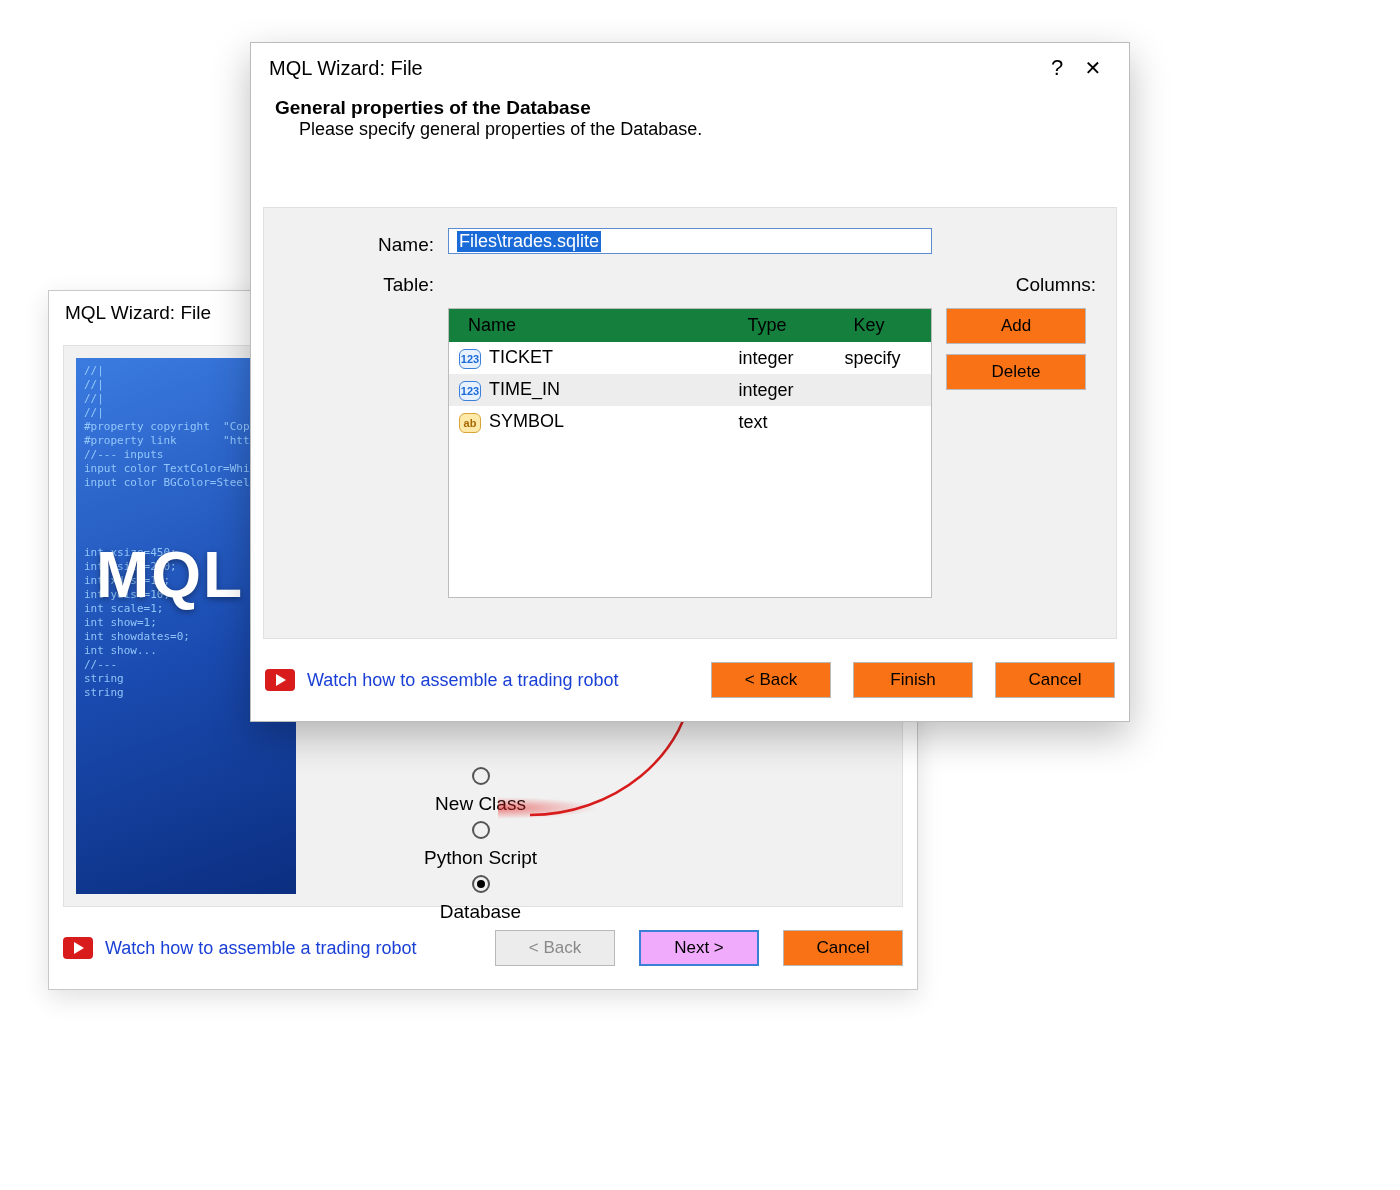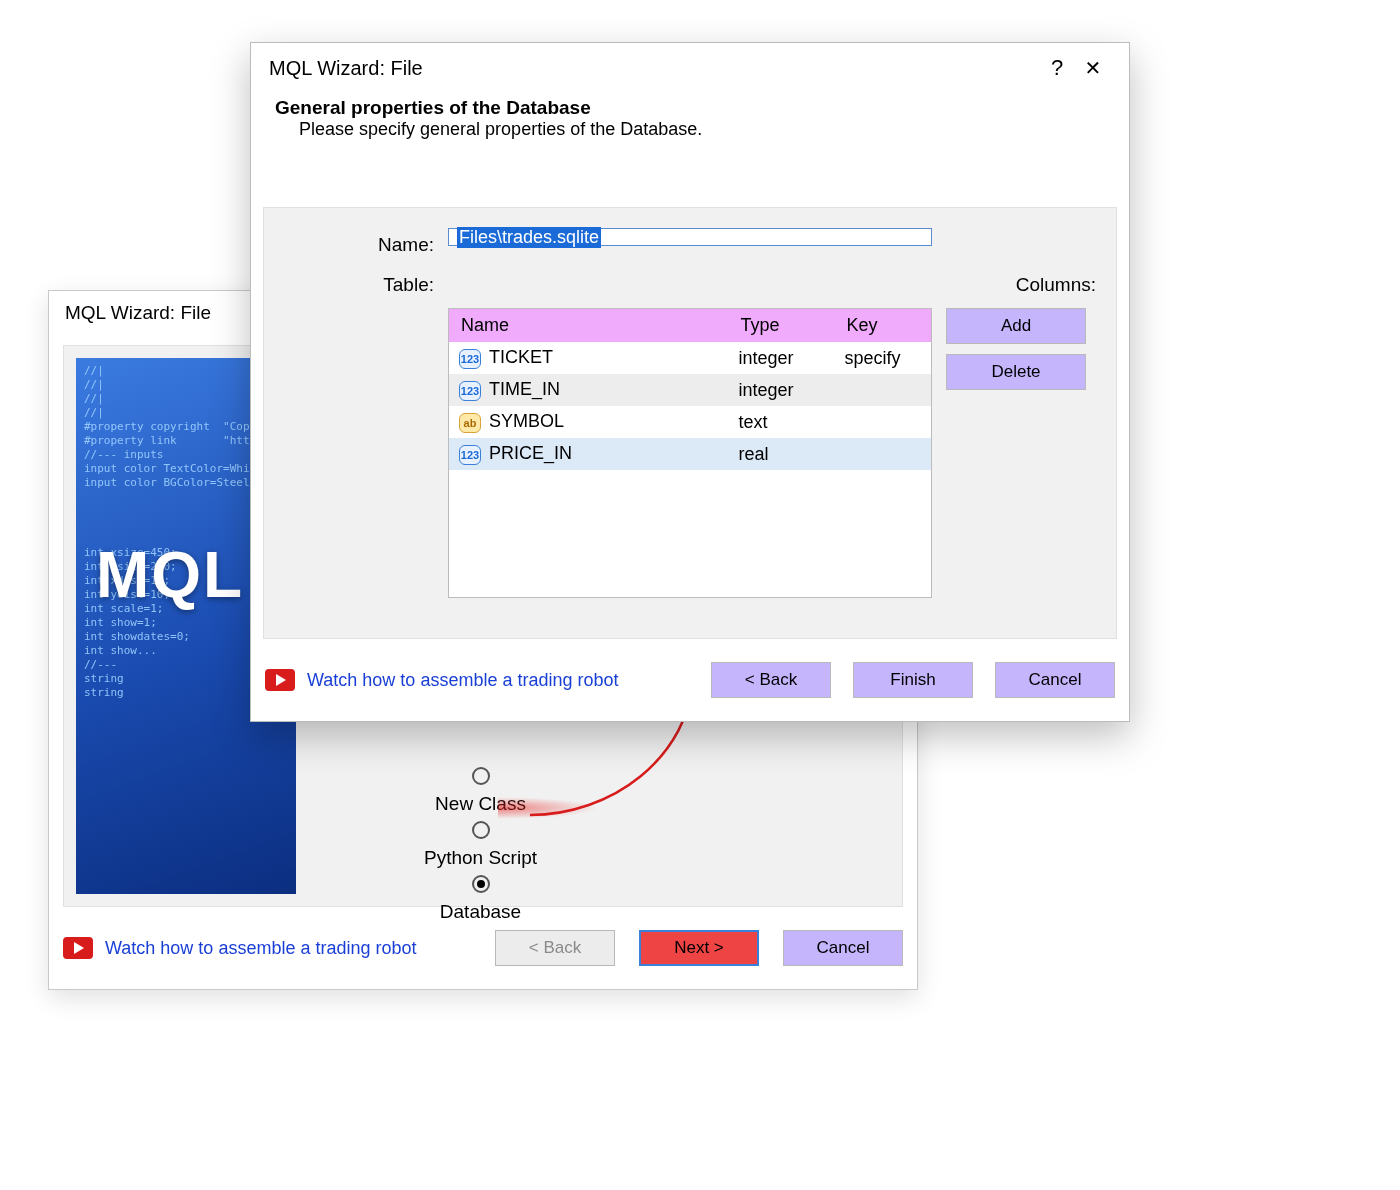--- a/index.html
+++ b/index.html
@@ -22,48 +22,48 @@
   .mql-banner .mql-word { position:absolute; left:20px; top:180px; font-family:"Segoe UI", Arial; font-size:64px; font-weight:800; color:#fff; letter-spacing:2px; text-shadow:0 2px 6px rgba(0,0,0,.4);}
   .radios { position:absolute; left:360px; top:415px; }
   .radio-row { display:flex; align-items:center; gap:8px; margin:6px 0; font-size:19px;flex-direction:column; }
   .radio { width:18px; height:18px; border:2px solid #555; border-radius:50%; display:inline-flex; align-items:center; justify-content:center; }
   .radio.checked::after { content:""; width:8px; height:8px; border-radius:50%; background:#000; }
 
   .dlg-back .footer { position:absolute; left:14px; right:14px; bottom:14px; height:54px; display:flex; align-items:center; }
   .yt-link { display:flex; align-items:center; gap:12px; color:#1a3fd6; font-size:18px; cursor:pointer;}
   .yt-icon { width:30px; height:22px; background:#d81c1c; border-radius:4px; position:relative; }
   .yt-icon::after { content:""; position:absolute; left:11px; top:5px; border-style:solid; border-width:6px 0 6px 10px; border-color:transparent transparent transparent #fff;}
-  .btn { min-width:120px; height:36px; background:#c4b5fd; border:1px solid #b9b9b9; font-size:17px; display:inline-flex; align-items:center; justify-content:center; cursor:pointer; }
+  .btn { min-width:120px; height:36px; background:#f97316; border:1px solid #b9b9b9; font-size:17px; display:inline-flex; align-items:center; justify-content:center; cursor:pointer; }
   .btn.disabled { color:#8a8a8a; background:#ececec; }
-  .btn.primary { border:2px solid #3a80d8; background:#ef4444; }
+  .btn.primary { border:2px solid #3a80d8; background:#f0abfc; }
   .dlg-back .footer .btns { margin-left:auto; display:flex; gap:24px; }
 
   
   .dlg-front {
     position:absolute; left:250px; top:42px; width:880px; height:680px;
     background:#fff; border:1px solid #bcbcbc; box-shadow:0 14px 36px rgba(0,0,0,0.25);
   }
   .dlg-front .titlebar { height:50px; display:flex; align-items:center; padding:0 18px; font-size:20px; }
   .titlebar .spacer { flex:1; }
   .title-btn { width:36px; text-align:center; font-size:22px; cursor:pointer; }
   .title-btn.close { font-size:20px; }
   .header-sub { padding:4px 24px 14px 24px; }
   .header-sub .h1 { font-weight:700; font-size:19px; }
   .header-sub .h2 { padding-left:24px; font-size:18px; }
 
   .panel { position:absolute; left:12px; right:12px; top:164px; bottom:82px; background:#f1f1f1; border:1px solid #e0e0e0; }
   .form { position:absolute; left:20px; right:20px; top:20px; display:grid; grid-template-columns:150px 1fr 150px; column-gap:14px; row-gap:12px; align-items:start;}
   .lbl { text-align:right; padding-top:6px; font-size:19px; }
-  .txt { height:18px; border:1px solid #5b8bd0; background:#fff; padding:4px 8px; font-size:18px; display:flex; align-items:center;}
+  .txt { height:26px; border:1px solid #5b8bd0; background:#fff; padding:4px 8px; font-size:18px; display:flex; align-items:center;}
   .txt.sel span { background:#1a6bd8; color:#fff; padding:0 2px; }
   .txt.plain { border-color:#bdbdbd; }
 
   .col-table { grid-column:2 / span 1; border:1px solid #bcbcbc; background:#fff; height:290px; }
   .col-table table { width:100%; border-collapse:collapse; font-size:18px; }
-  .col-table th { text-align:left; font-weight:400; padding:6px 12px; background:#f0abfc; }
+  .col-table th { text-align:left; font-weight:400; padding:6px 19px; background:#15803d; }
   .col-table td { padding:4px 10px; height:32px; }
   .col-table tr.alt td { background:#ededed; }
   .col-table tr.selected td { background:#dce9f7; }
   .ic { display:inline-block; width:22px; height:20px; border:1px solid #3a80d8; background:#e8f1ff; color:#1a6bd8; font-size:11px; font-weight:700; text-align:center; line-height:18px; margin-right:8px; border-radius:6px; vertical-align:middle;}
   .ic.txt-ic { border-color:#d8a43a; background:#ffe9a8; color:#a86a00; }
 
   .side-btns { grid-column:3; display:flex; flex-direction:column; gap:10px; }
   .side-btns .btn { width:140px; }
 
   .dlg-front .footer { position:absolute; left:14px; right:14px; bottom:14px; height:54px; display:flex; align-items:center; }
@@ -188,25 +188,20 @@
                 <tr class="alt">
                   <td><span class="ic">123</span>TIME_IN</td>
                   <td>integer</td>
                   <td></td>
                 </tr>
                 <tr>
                   <td><span class="ic txt-ic">ab</span>SYMBOL</td>
                   <td>text</td>
                   <td></td>
                 </tr>
-                <tr class="selected">
-                  <td><span class="ic">123</span>PRICE_IN</td>
-                  <td>real</td>
-                  <td></td>
-                </tr>
               </tbody>
           </table>
         </div>
         <div class="side-btns">
           <div class="btn">Add</div>
           <div class="btn">Delete</div>
         </div>
       </div>
     </div>
 

